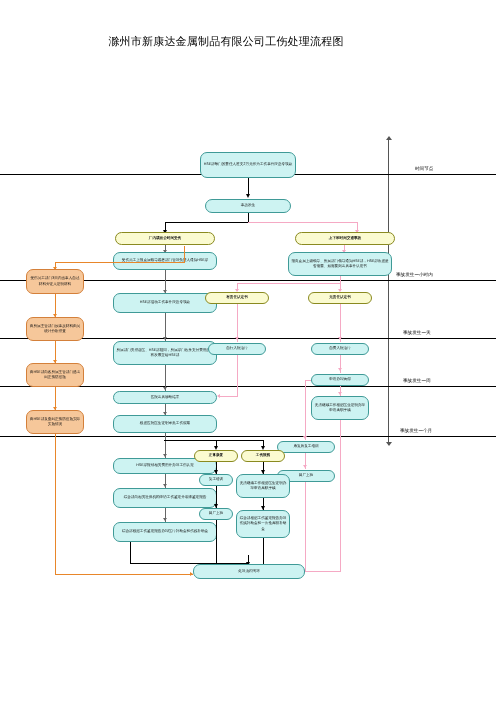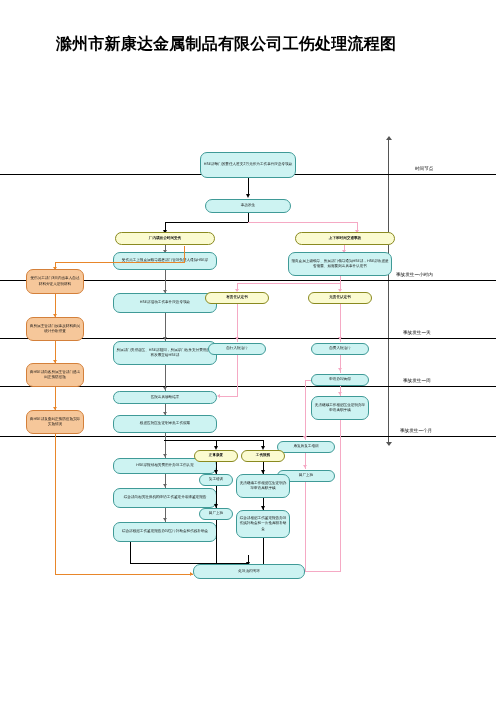--- a/index.html
+++ b/index.html
@@ -6,21 +6,21 @@
   html, body { margin:0; padding:0; }
   body {
     width:496px; height:702px; background:#ffffff;
     font-family:"DejaVu Sans","Liberation Sans",sans-serif;
     position:relative; overflow:hidden;
   }
   #stage { position:absolute; left:0; top:0; width:496px; height:702px; }
 
   .title {
     position:absolute; left:0; top:34px; width:452px;
-    text-align:center; font-size:16px; font-weight:bold; color:#000;
+    text-align:center; font-size:11px; font-weight:normal; color:#000;
     letter-spacing:0.2px;
   }
 
   
   .node {
     position:absolute; display:flex; align-items:center; justify-content:center;
     text-align:center; border-radius:7px; font-size:3.6px; line-height:1.45;
     color:#111; padding:1px 2px; overflow:hidden;
   }
   .cyan  { background:#cdf3f2; border:0.6px solid #3f9a97; }

